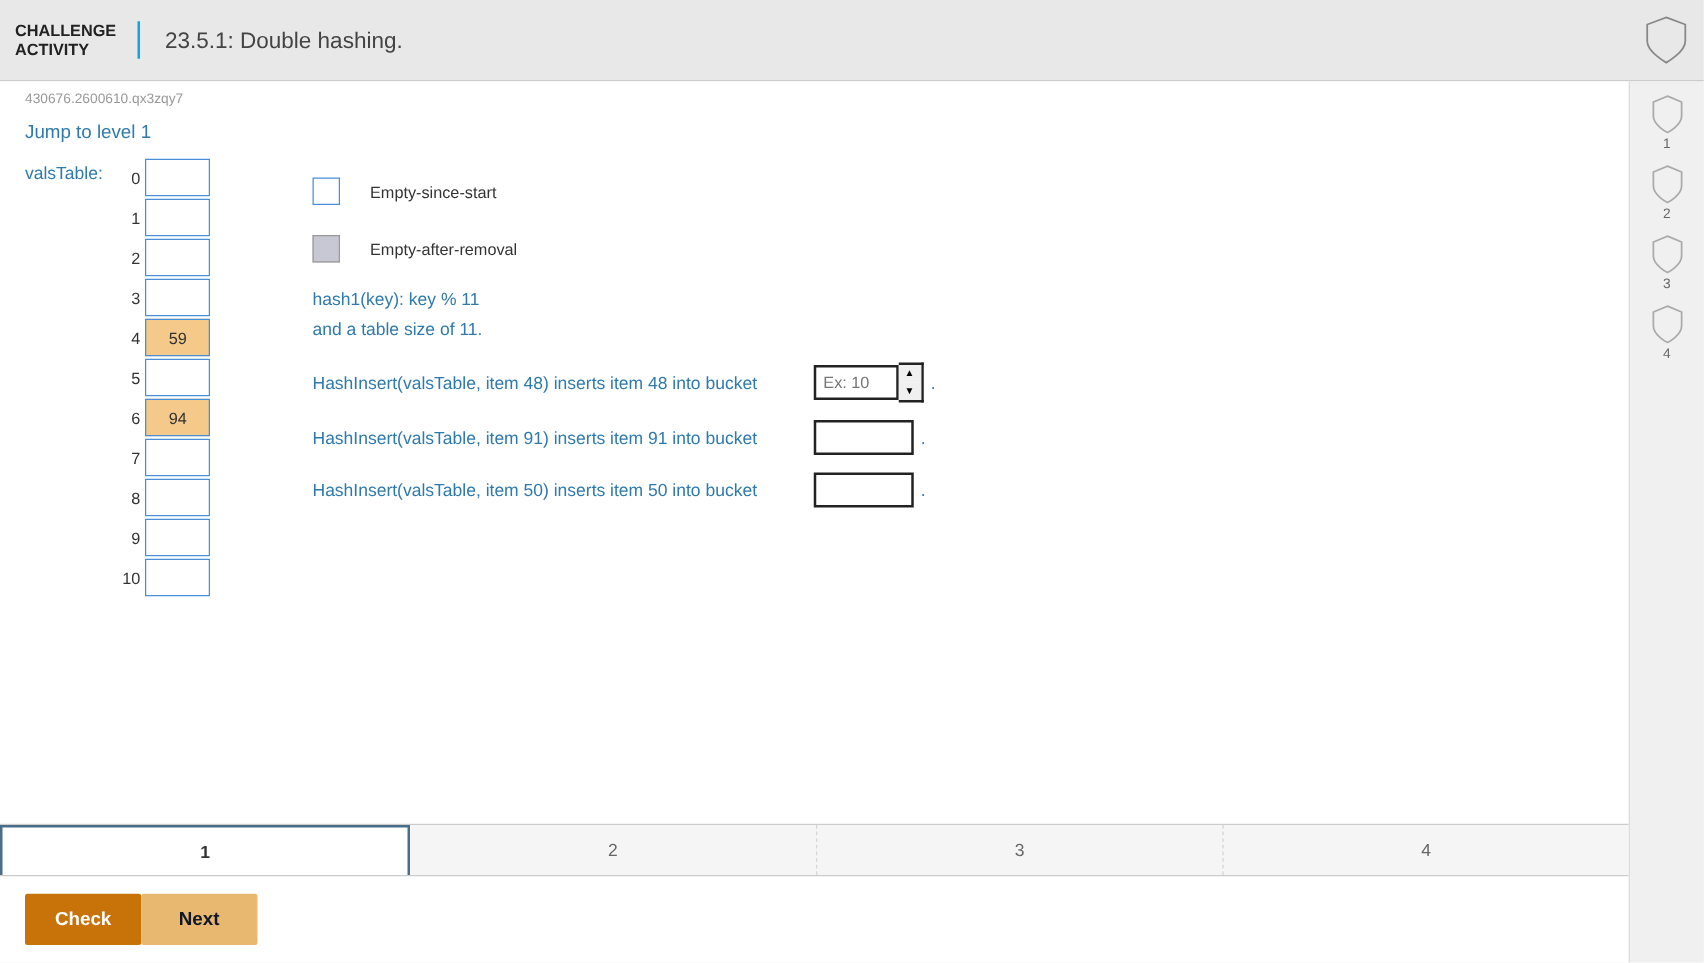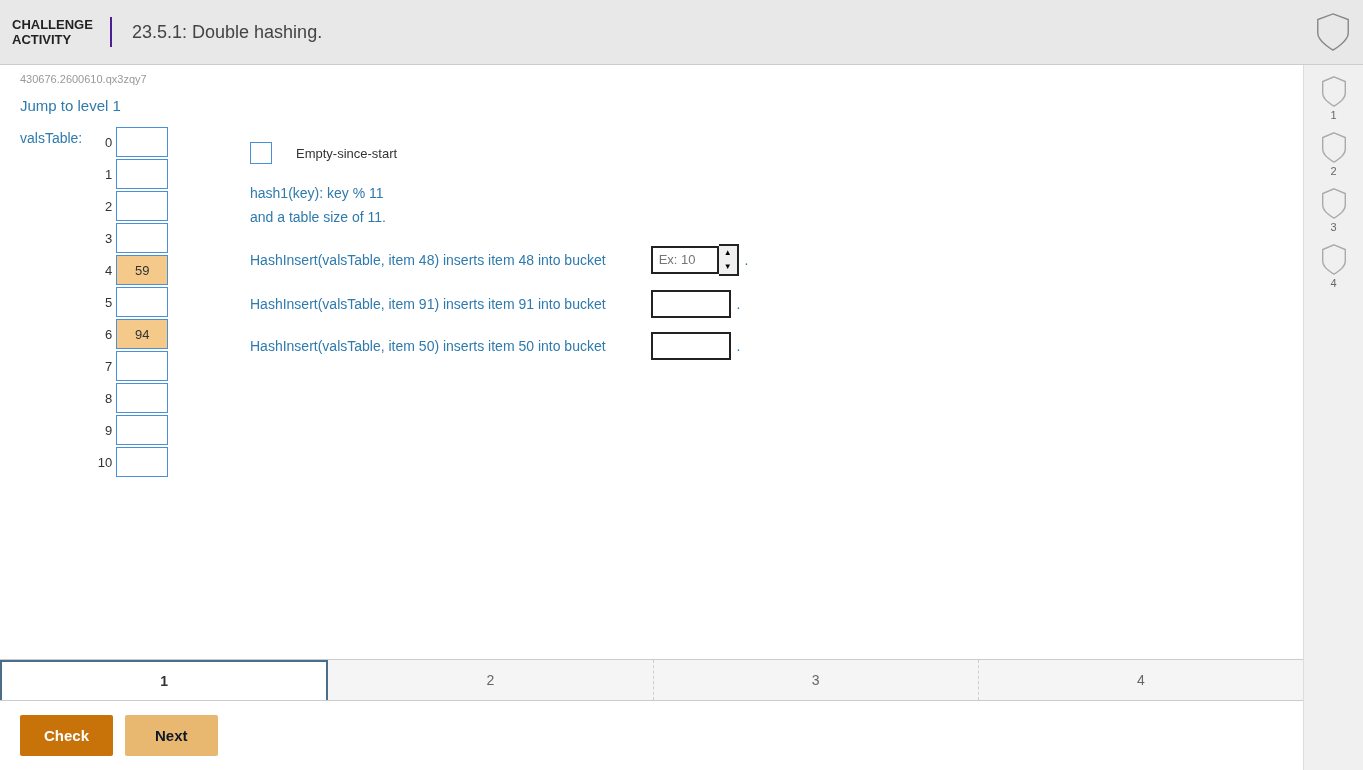--- a/index.html
+++ b/index.html
@@ -14,21 +14,21 @@
       height: 65px;
       padding: 0 12px;
     }
     .header-title-block {
       display: flex;
       flex-direction: column;
       font-weight: bold;
       font-size: 13px;
       color: #222;
       padding-right: 16px;
-      border-right: 2px solid #4c1d95;
+      border-right: 2px solid #0ea5e9;
       min-width: 100px;
     }
     .header-subtitle {
       margin-left: 20px;
       font-size: 18px;
       color: #444;
       font-weight: normal;
     }
     .header-badge {
       margin-left: auto;
@@ -259,21 +259,20 @@
       background: #fff;
       border: 2px solid #4a6e8a;
       border-bottom: none;
       color: #333;
       font-weight: bold;
     }
 
     
     .bottom-buttons {
       display: flex;
-      gap: 12px;
       padding: 14px 20px;
     }
     .btn-check {
       background: #c8720a;
       color: #fff;
       border: none;
       padding: 12px 24px;
       font-size: 15px;
       cursor: pointer;
       font-weight: bold;
@@ -378,20 +377,24 @@
         </div>
       </div>
 
       <div class="description-area">
 
         <div class="legend">
           <div class="legend-item">
             <div class="legend-box empty-start"></div>
             <span>Empty-since-start</span>
           </div>
+          <div class="legend-item">
+            <div class="legend-box empty-removal"></div>
+            <span>Empty-after-removal</span>
+          </div>
         </div>
 
         <div class="desc-text">
           <div>hash1(key): key % 11</div>
           <div>and a table size of 11.</div>
         </div>
 
         <div class="question-line">
           <span>HashInsert(valsTable, item 48) inserts item 48 into bucket</span>
           <div class="spinner-input">

